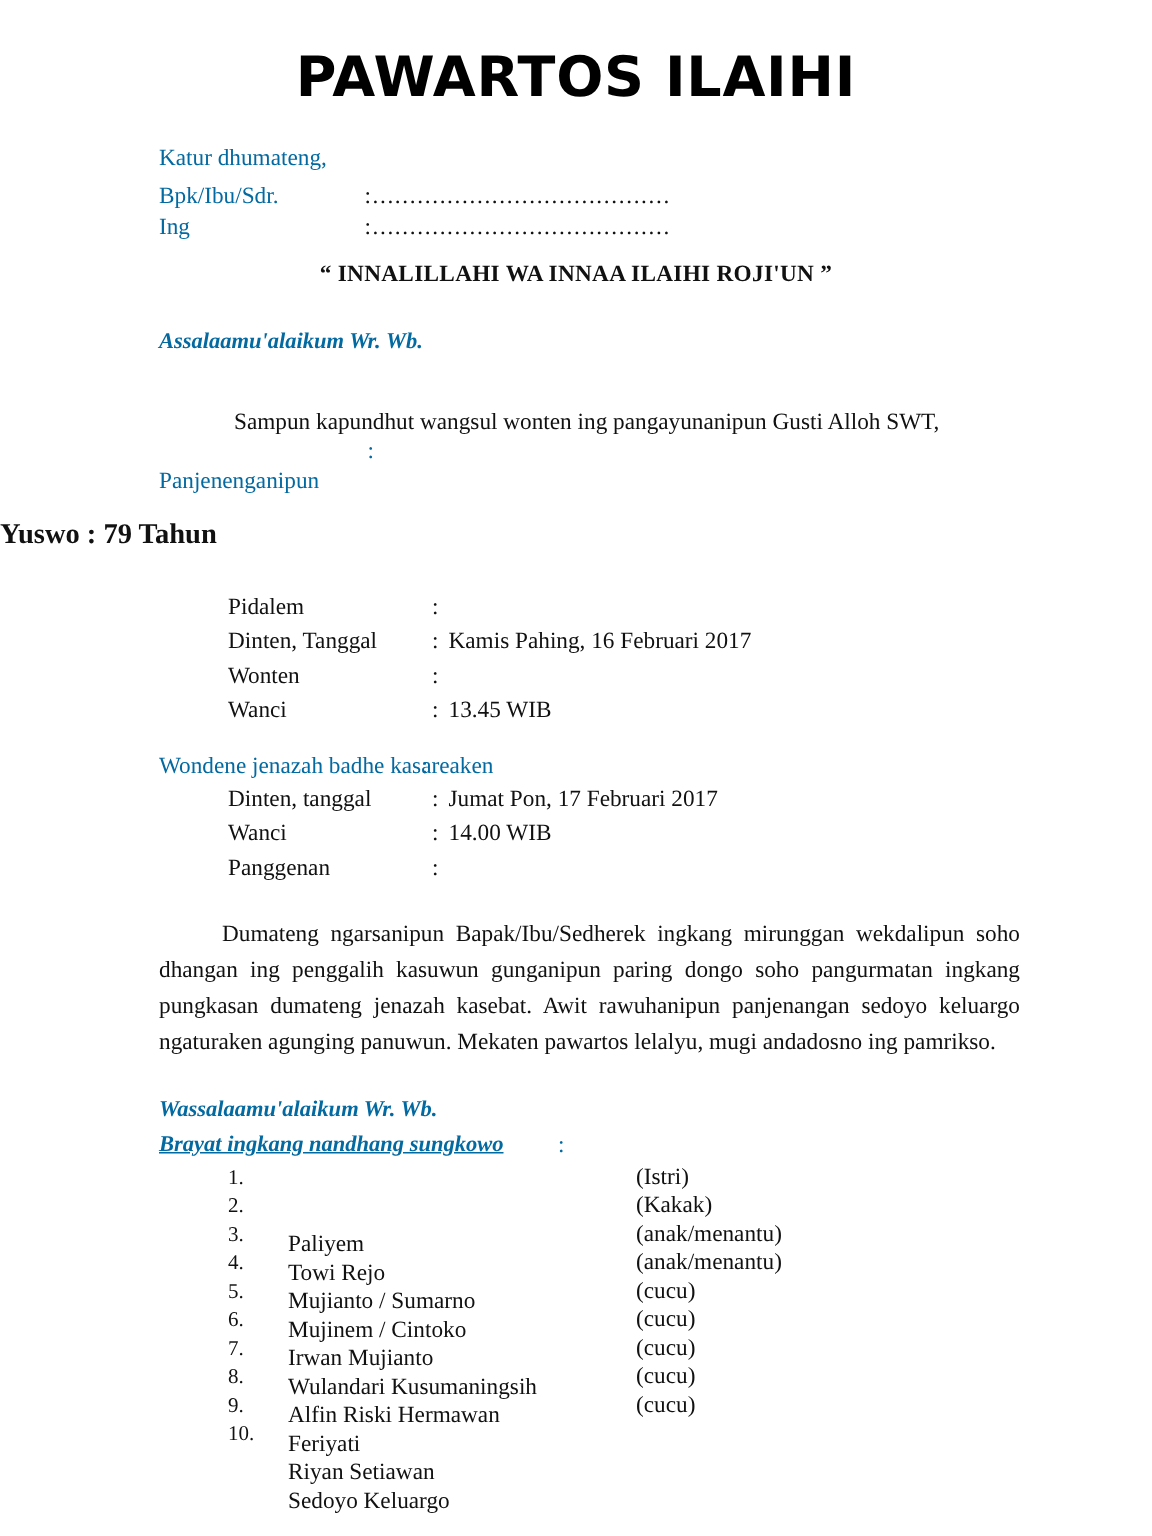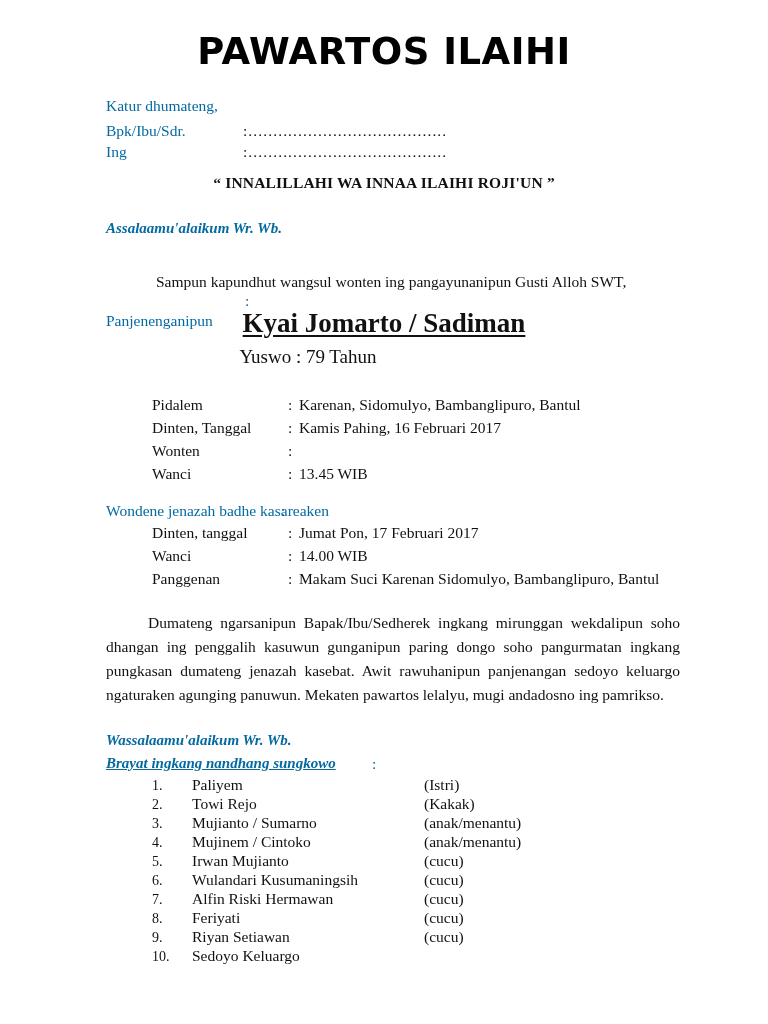--- a/index.html
+++ b/index.html
@@ -112,22 +112,21 @@
     font-weight: 700;
     font-size: 27px;
     text-decoration: underline;
     text-underline-offset: 3px;
   }
   #age {
     position: absolute;
     top: 346px;
     left: 0;
     width: 616px;
-    text-align: center;
-    font-weight: 400;
+    font-weight: 700;
     font-size: 19px;
   }
 
   
   .det-lab   { position: absolute; left: 152px; font-size: 15.5px; white-space: nowrap; }
   .det-colon { position: absolute; left: 288px; font-size: 15.5px; }
   .det-val   { position: absolute; left: 299px; font-size: 15.5px; white-space: nowrap; }
 
   
   #kasar-lab   { left: 106px; top: 499px; text-align: center; }
@@ -146,21 +145,21 @@
     white-space: normal;
   }
 
   
   #wassalam { left: 106px; top: 729px; font-size: 15px; }
   #brayat   { left: 106px; top: 752px; font-size: 15px; }
   #brayat-colon { left: 372px; top: 752px; font-size: 15.5px; }
 
   
   .li-num { position: absolute; left: 152px; font-size: 14px; }
-  .li-nam { position: absolute; left: 192px; font-size: 15.5px; white-space: nowrap; }
+  .li-nam { position: absolute; left: 192px; font-size: 15.5px; white-space: nowrap; margin-top: 45px; }
   .li-rel { position: absolute; left: 424px; font-size: 15.5px; white-space: nowrap; }
 </style>
 </head>
 <body>
 
 <div class="page">
 
   <div class="doc-title">PAWARTOS ILAIHI</div>
 
   <div class="tx" id="katur">Katur dhumateng,</div>
@@ -176,28 +175,24 @@
   </div>
 
   <div id="quote">“ INNALILLAHI WA INNAA ILAIHI ROJI'UN ”</div>
 
   <div class="tx bi" id="salam">Assalaamu'alaikum Wr. Wb.</div>
 
   <div id="intro">Sampun kapundhut wangsul wonten ing pangayunanipun Gusti Alloh SWT,</div>
   <div class="tx" id="panjeneng-lab">Panjenenganipun</div>
   <div class="tx" id="panjeneng-colon">:</div>
 
-  <div id="name">
-    <span>Kyai Jomarto / Sadiman</span>
-  </div>
   <div id="age">Yuswo :  79 Tahun</div>
 
   <div class="det-lab" style="top:396px">Pidalem</div>
   <div class="det-colon" style="top:396px">:</div>
-  <div class="det-val" style="top:396px">Karenan, Sidomulyo, Bambanglipuro, Bantul</div>
 
   <div class="det-lab" style="top:419px">Dinten,  Tanggal</div>
   <div class="det-colon" style="top:419px">:</div>
   <div class="det-val" style="top:419px">Kamis Pahing, 16 Februari 2017</div>
 
   <div class="det-lab" style="top:442px">Wonten</div>
   <div class="det-colon" style="top:442px">:</div>
 
   <div class="det-lab" style="top:465px">Wanci</div>
   <div class="det-colon" style="top:465px">:</div>
@@ -209,21 +204,20 @@
   <div class="det-lab" style="top:524px">Dinten, tanggal</div>
   <div class="det-colon" style="top:524px">:</div>
   <div class="det-val" style="top:524px">Jumat Pon, 17 Februari 2017</div>
 
   <div class="det-lab" style="top:547px">Wanci</div>
   <div class="det-colon" style="top:547px">:</div>
   <div class="det-val" style="top:547px">14.00 WIB</div>
 
   <div class="det-lab" style="top:570px">Panggenan</div>
   <div class="det-colon" style="top:570px">:</div>
-  <div class="det-val" style="top:570px">Makam Suci Karenan Sidomulyo, Bambanglipuro, Bantul</div>
 
   <div id="body-par">Dumateng ngarsanipun Bapak/Ibu/Sedherek ingkang mirunggan wekdalipun soho dhangan ing penggalih kasuwun gunganipun paring dongo soho pangurmatan ingkang pungkasan dumateng jenazah kasebat. Awit rawuhanipun panjenangan sedoyo keluargo ngaturaken agunging panuwun. Mekaten pawartos lelalyu, mugi andadosno ing pamrikso.</div>
 
   <div class="tx bi" id="wassalam">Wassalaamu'alaikum Wr. Wb.</div>
 
   <div class="tx bi u" id="brayat">Brayat ingkang nandhang sungkowo</div>
   <div class="tx" id="brayat-colon">:</div>
 
   <div class="li-num" style="top:778px">1.</div>
   <div class="li-nam" style="top:776px">Paliyem</div>

